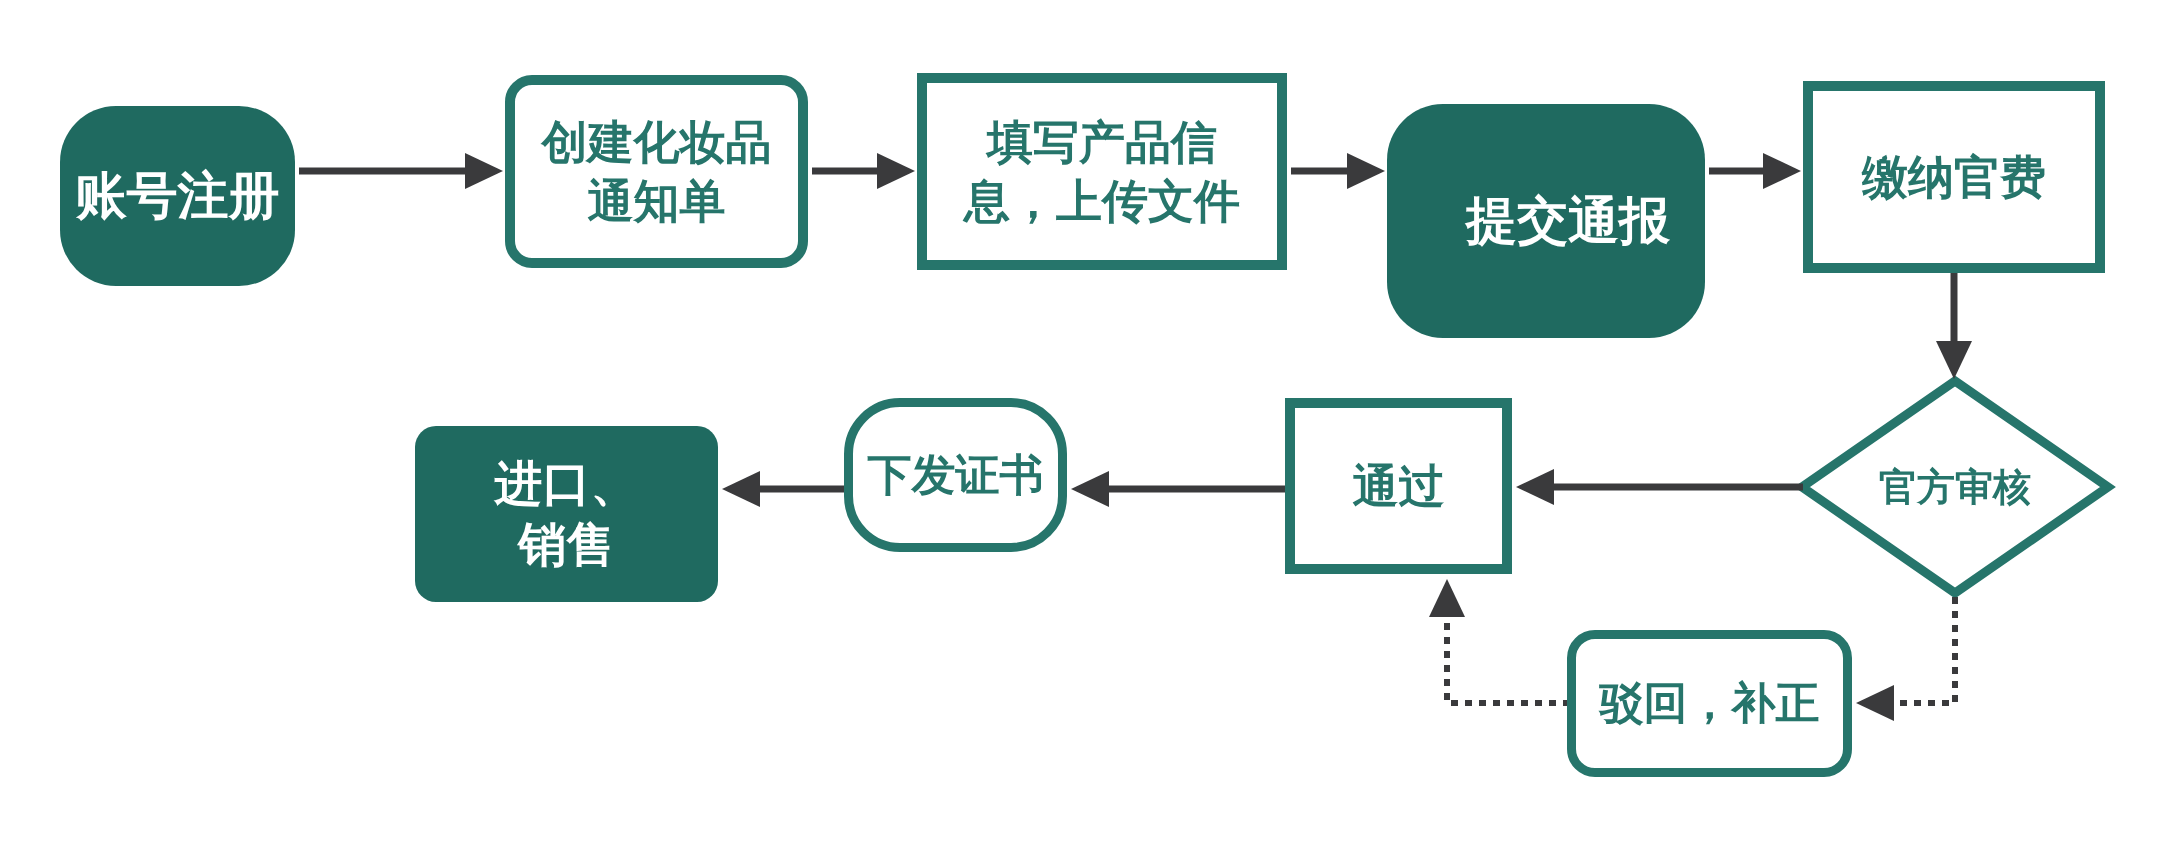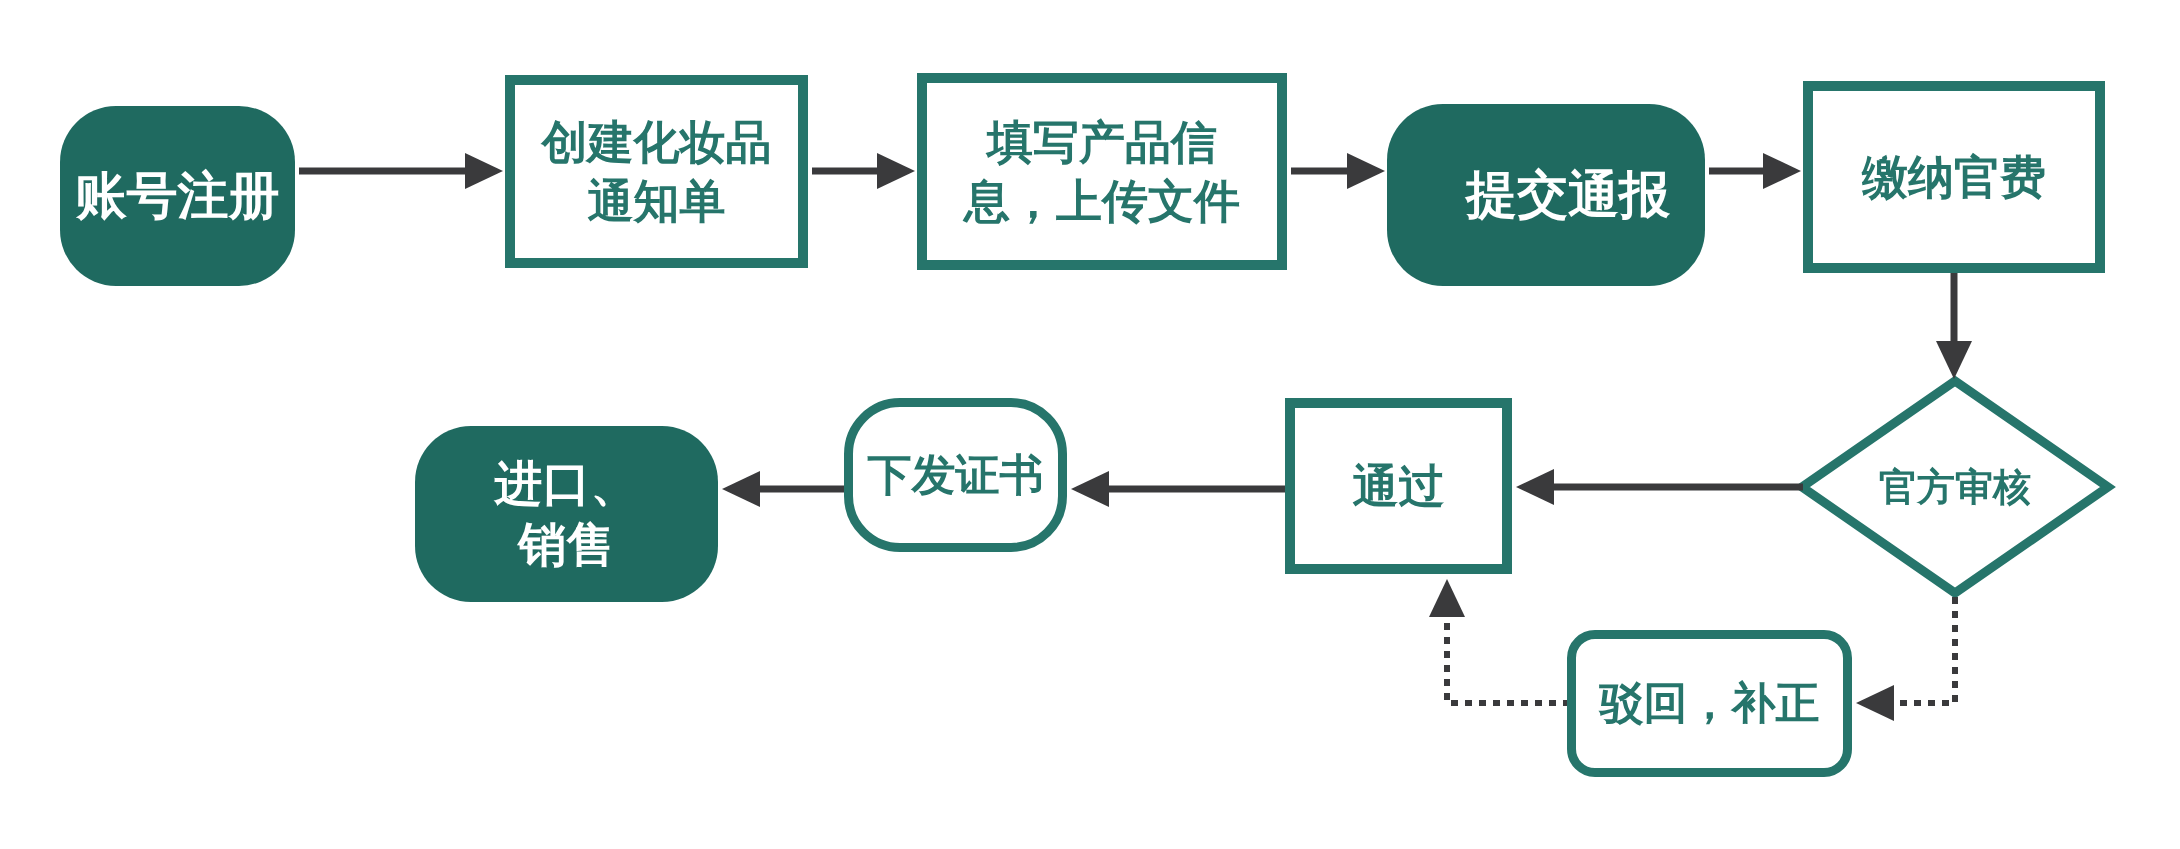--- a/index.html
+++ b/index.html
@@ -56,26 +56,26 @@
     color:var(--node-text);
     font-size:44px;
   }
   .node.diamond-label{
     background:transparent;border:none;
     color:var(--node-text);
     font-size:38px;
   }
   
   #n-register      {left:60px;  top:82px;  width:235px; height:180px;}
-  #n-create        {left:505px; top:75px;  width:303px; height:193px;}
+  #n-create        {left:505px; top:75px;  width:303px; height:193px;border-radius:27px;}
   #n-fillinfo      {left:917px; top:73px;  width:370px; height:197px;}
-  #n-submit        {left:1387px;top:80px;  width:318px; height:182px;padding-left:44px;}
+  #n-submit        {left:1387px;top:80px;  width:318px; height:234px;padding-left:44px;}
   #n-payfee        {left:1803px;top:73px;  width:302px; height:192px;margin-top:8px;}
   #n-review        {left:1802px;top:381px; width:306px; height:212px;}
-  #n-importsales   {left:415px; top:402px; width:303px; height:176px; font-size:48px;}
+  #n-importsales   {left:415px; top:402px; width:303px; height:176px; font-size:48px;border-radius:21px;}
   #n-issuecert     {left:844px; top:398px; width:223px; height:154px;}
   #n-pass          {left:1285px;top:398px; width:227px; height:176px;}
   #n-reject        {left:1567px;top:630px; width:285px; height:147px; border-radius:28px;}
 </style>
 </head>
 <body>
 
 <div class="canvas">
 
   <svg class="connectors" viewBox="0 0 2180 849">

